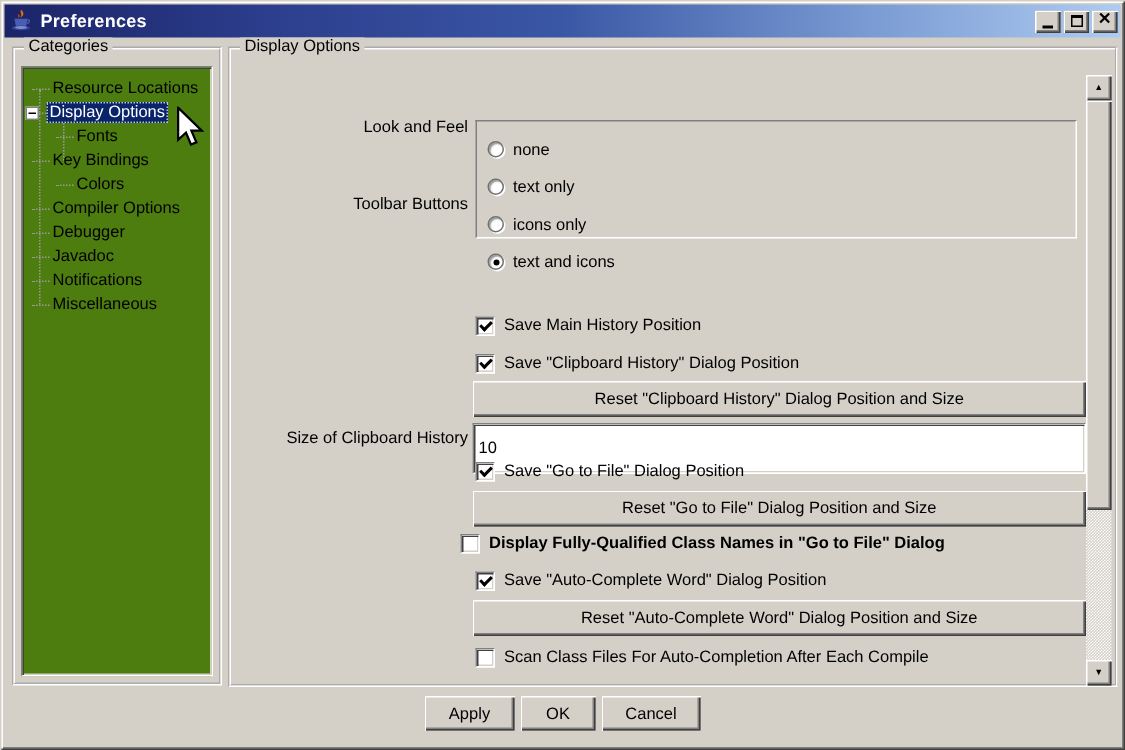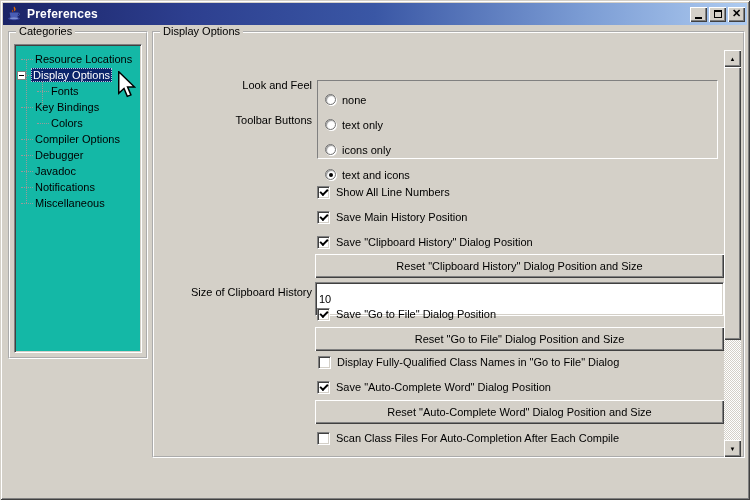--- a/index.html
+++ b/index.html
@@ -30,26 +30,26 @@
   .glyph-max { width:8px; height:8px; border:1px solid #000; border-top:2px solid #000; }
   .glyph-close { font-size:11px; font-weight:bold; margin-top:-1px; }
 
   
   .groupbox { position:absolute; border:2px groove #ffffff; }
   .gb-label {
     position:absolute; top:-8px; left:6px; background:#d4d0c8; padding:0 3px;
     font-size:11px; color:#000; white-space:nowrap;
   }
 
-  .categories-box { left:8px;  top:31px; width:140px; height:328px; }
+  .categories-box { left:8px;  top:31px; width:140px; height:426px; }
   .options-box   { left:152px; top:31px; width:593px; height:427px; }
 
   
   .treebox {
-    position:absolute; left:4px; top:11px; right:4px; bottom:4px; background:#14b8a6;
+    position:absolute; left:4px; top:11px; right:4px; bottom:4px; background:#4d7c0f;
     border:1px solid; border-color:#808080 #fff #fff #808080;
     box-shadow: inset 1px 1px 0 #404040, inset -1px -1px 0 #d4d0c8;
     padding:6px 0 0 3px; overflow:hidden;
   }
   .tree { position:relative; }
   .vline { position:absolute; width:0; border-left:1px dotted #9a9a9a; }
   .trow { height:16px; display:flex; align-items:center; position:relative; white-space:nowrap; }
   .stub { width:12px; height:0; border-bottom:1px dotted #9a9a9a; margin-left:3px; flex:0 0 auto; }
   .trow.child { padding-left:16px; }
   .tlabel { padding:1px 2px; line-height:12px; }
@@ -217,21 +217,21 @@
         </div>
       </div>
     </div>
   </div>
 
   <div class="groupbox options-box">
     <span class="gb-label">Display Options</span>
 
     <div class="abs rlabel" style="left:2px; top:21px; width:156px;margin-top:24px;">Look and Feel</div>
 
-    <div class="abs rlabel" style="left:2px; top:80px; width:156px;">Toolbar Buttons</div>
+    <div class="abs rlabel" style="left:2px; top:96px; width:156px;">Toolbar Buttons</div>
     <div class="abs radio-panel" style="left:163px; top:47px; width:401px; height:79px;">
       <div class="radio-row">
         <span class="radio"></span>
         <span>none</span>
       </div>
       <div class="radio-row">
         <span class="radio"></span>
         <span>text only</span>
       </div>
       <div class="radio-row">
@@ -239,24 +239,20 @@
         <span>icons only</span>
       </div>
       <div class="radio-row">
         <span class="radio on">
             <span class="dot"></span>
           </span>
         <span>text and icons</span>
       </div>
     </div>
 
-    <div class="abs cbrow" style="left:163px; top:151px;">
-      <span class="checkbox on"></span>
-      <span>Show All Line Numbers</span>
-    </div>
     <div class="abs cbrow" style="left:163px; top:176px;">
       <span class="checkbox on"></span>
       <span>Save Main History Position</span>
     </div>
     <div class="abs cbrow" style="left:163px; top:201px;">
       <span class="checkbox on"></span>
       <span>Save "Clipboard History" Dialog Position</span>
     </div>
 
     <button class="abs btn" style="left:161px; top:221px; width:409px; height:24px;">Reset "Clipboard History" Dialog Position and Size</button>
@@ -266,21 +262,21 @@
       <input class="textfield" value="10" style="">
     </div>
 
     <div class="abs cbrow" style="left:163px; top:273px;">
       <span class="checkbox on"></span>
       <span>Save "Go to File" Dialog Position</span>
     </div>
 
     <button class="abs btn" style="left:161px; top:294px; width:409px; height:24px;">Reset "Go to File" Dialog Position and Size</button>
 
-    <div class="abs cbrow" style="left:164px; top:321px;">
+    <div class="abs cbrow" style="left:153px; top:321px;font-weight:bold;">
       <span class="checkbox"></span>
       <span>Display Fully-Qualified Class Names in "Go to File" Dialog</span>
     </div>
     <div class="abs cbrow" style="left:163px; top:346px;">
       <span class="checkbox on"></span>
       <span>Save "Auto-Complete Word" Dialog Position</span>
     </div>
 
     <button class="abs btn" style="left:161px; top:367px; width:409px; height:24px;">Reset "Auto-Complete Word" Dialog Position and Size</button>
 
@@ -293,18 +289,23 @@
       <button class="sb-btn sb-up">
           <span>▲</span>
         </button>
       <div class="sb-thumb"></div>
       <button class="sb-btn sb-down">
           <span>▼</span>
         </button>
     </div>
   </div>
 
+  <div class="footer">
+    <button class="btn btn-apply">Apply</button>
+    <button class="btn btn-ok">OK</button>
+    <button class="btn btn-cancel">Cancel</button>
+  </div>
 
   <svg class="cursor" width="18" height="27" viewBox="0 0 12 18">
     <polygon points="0.5,0.5 0.5,14.8 4,11.6 6.2,16.9 8.6,15.9 6.4,10.7 11,10.7" fill="#ffffff" stroke="#000000" stroke-width="1"></polygon>
   </svg>
 
 </div>
 
 </body></html>

